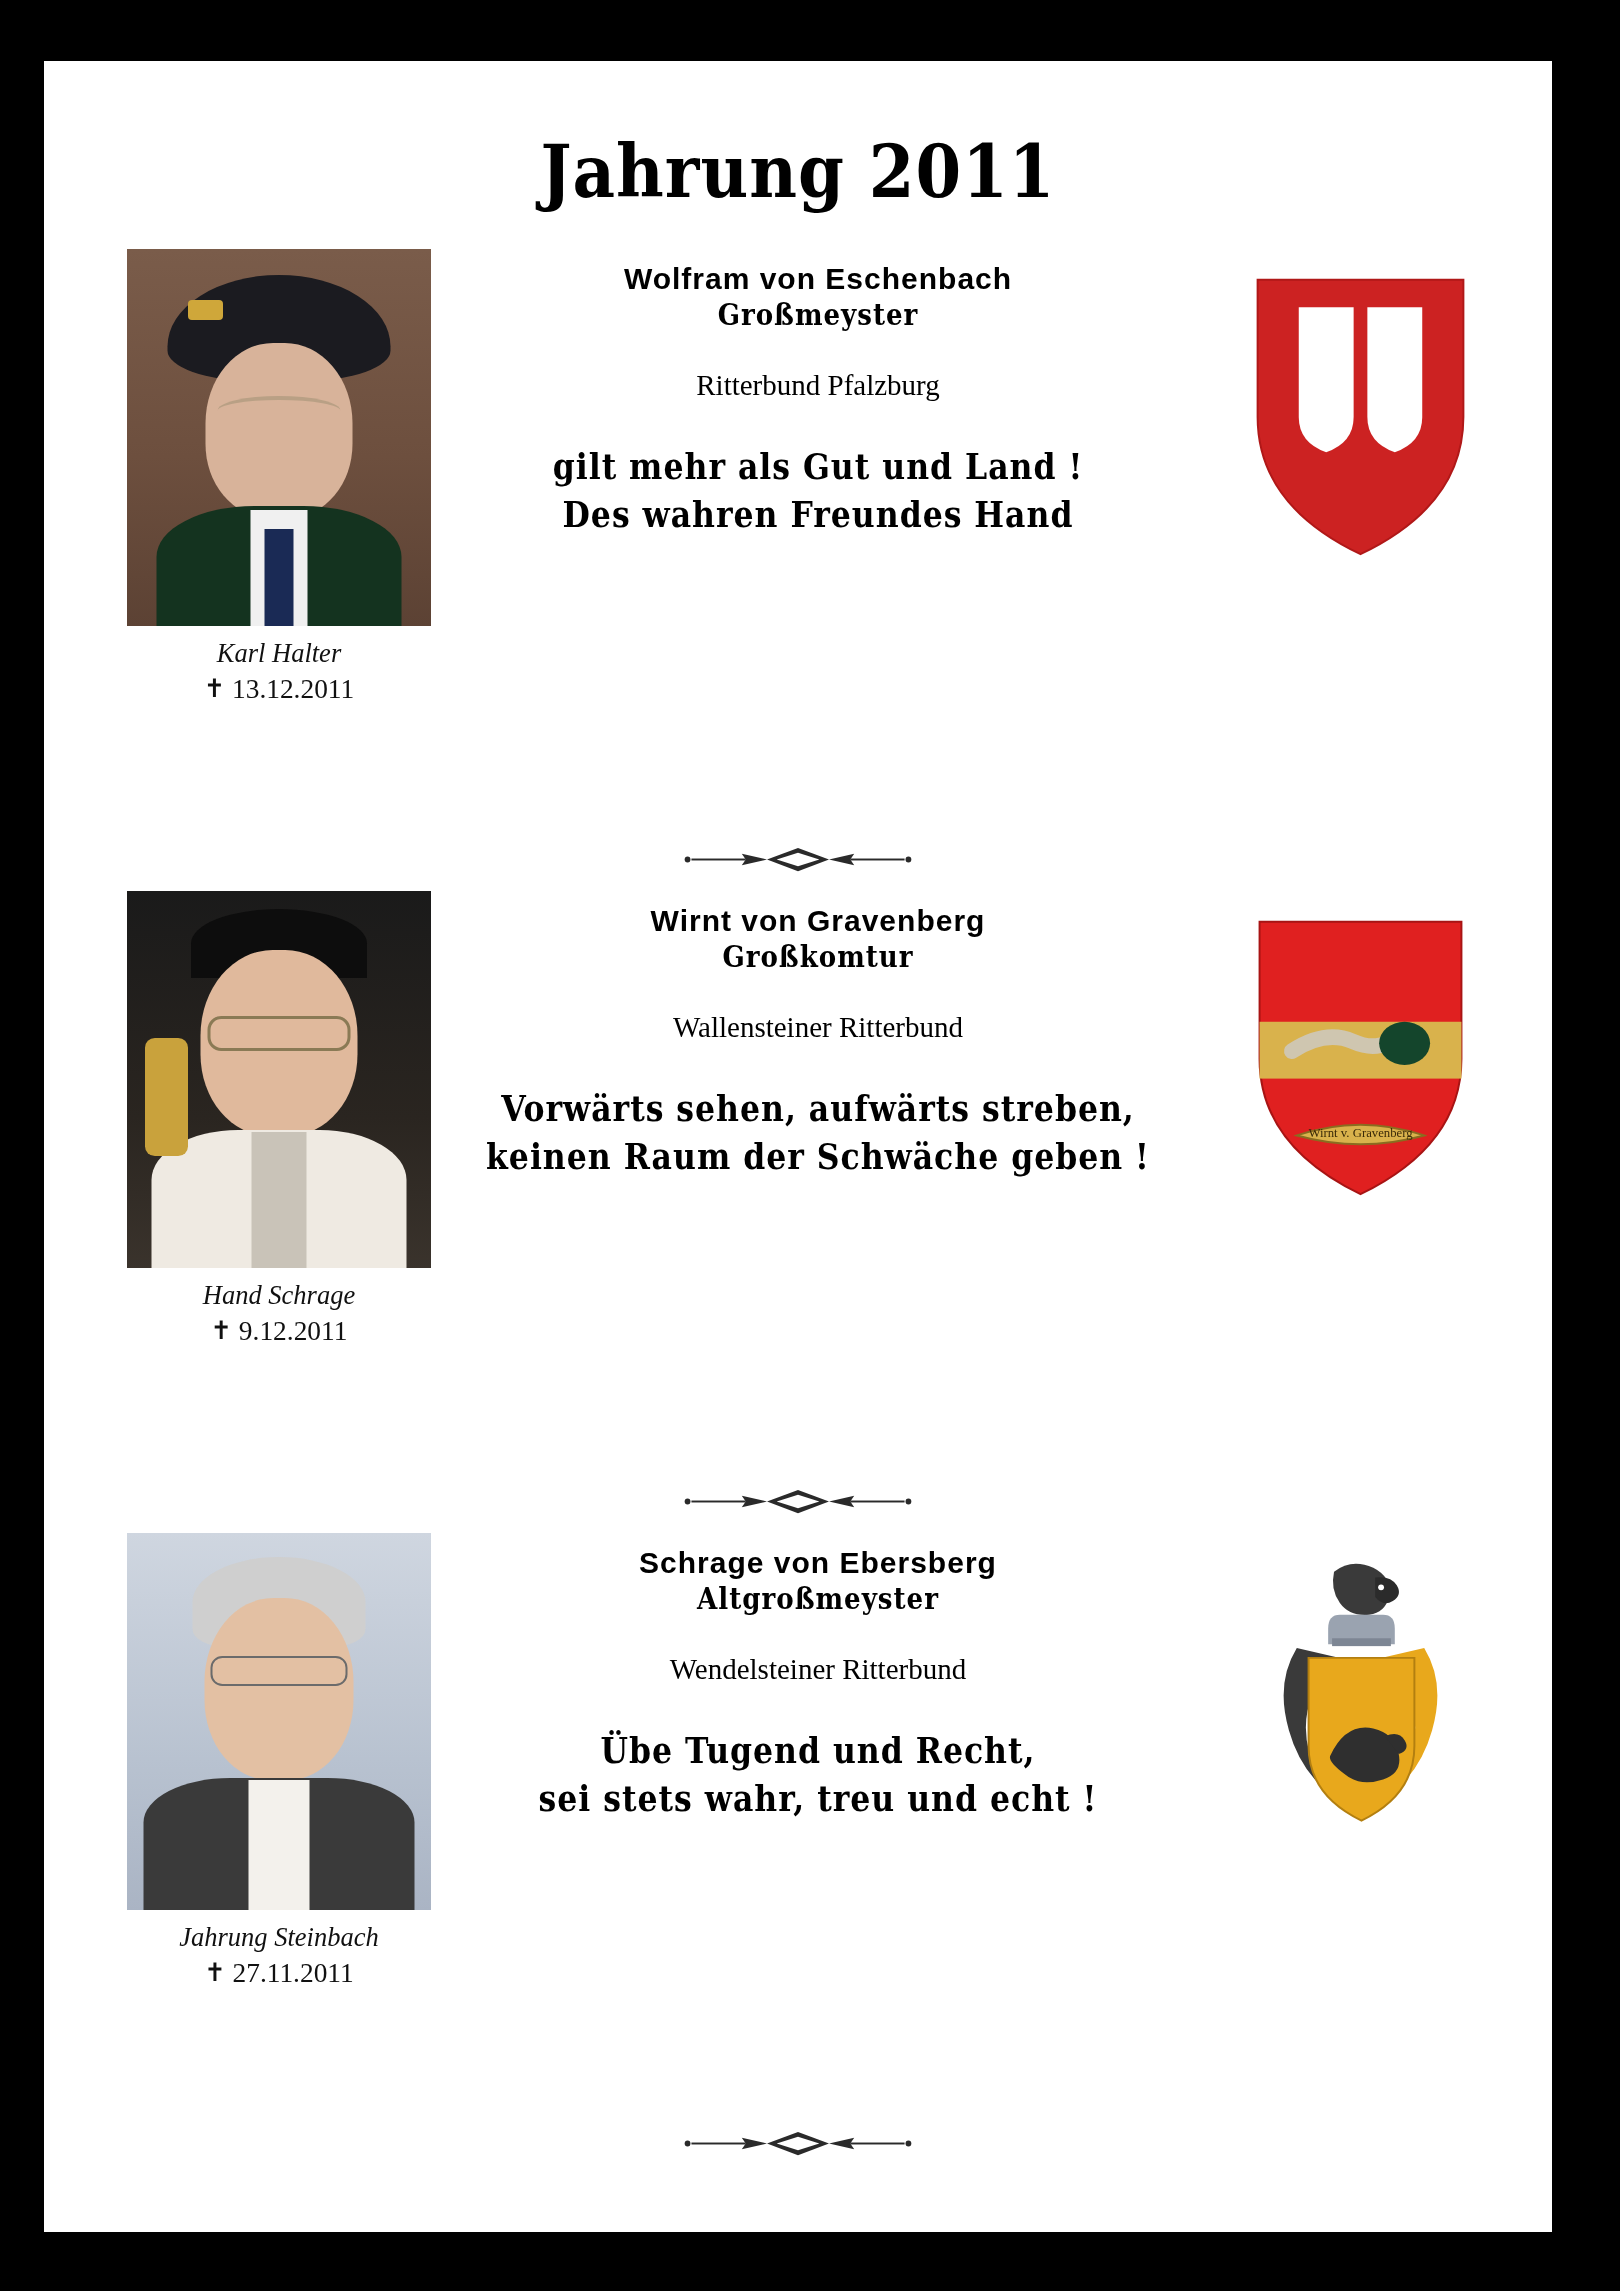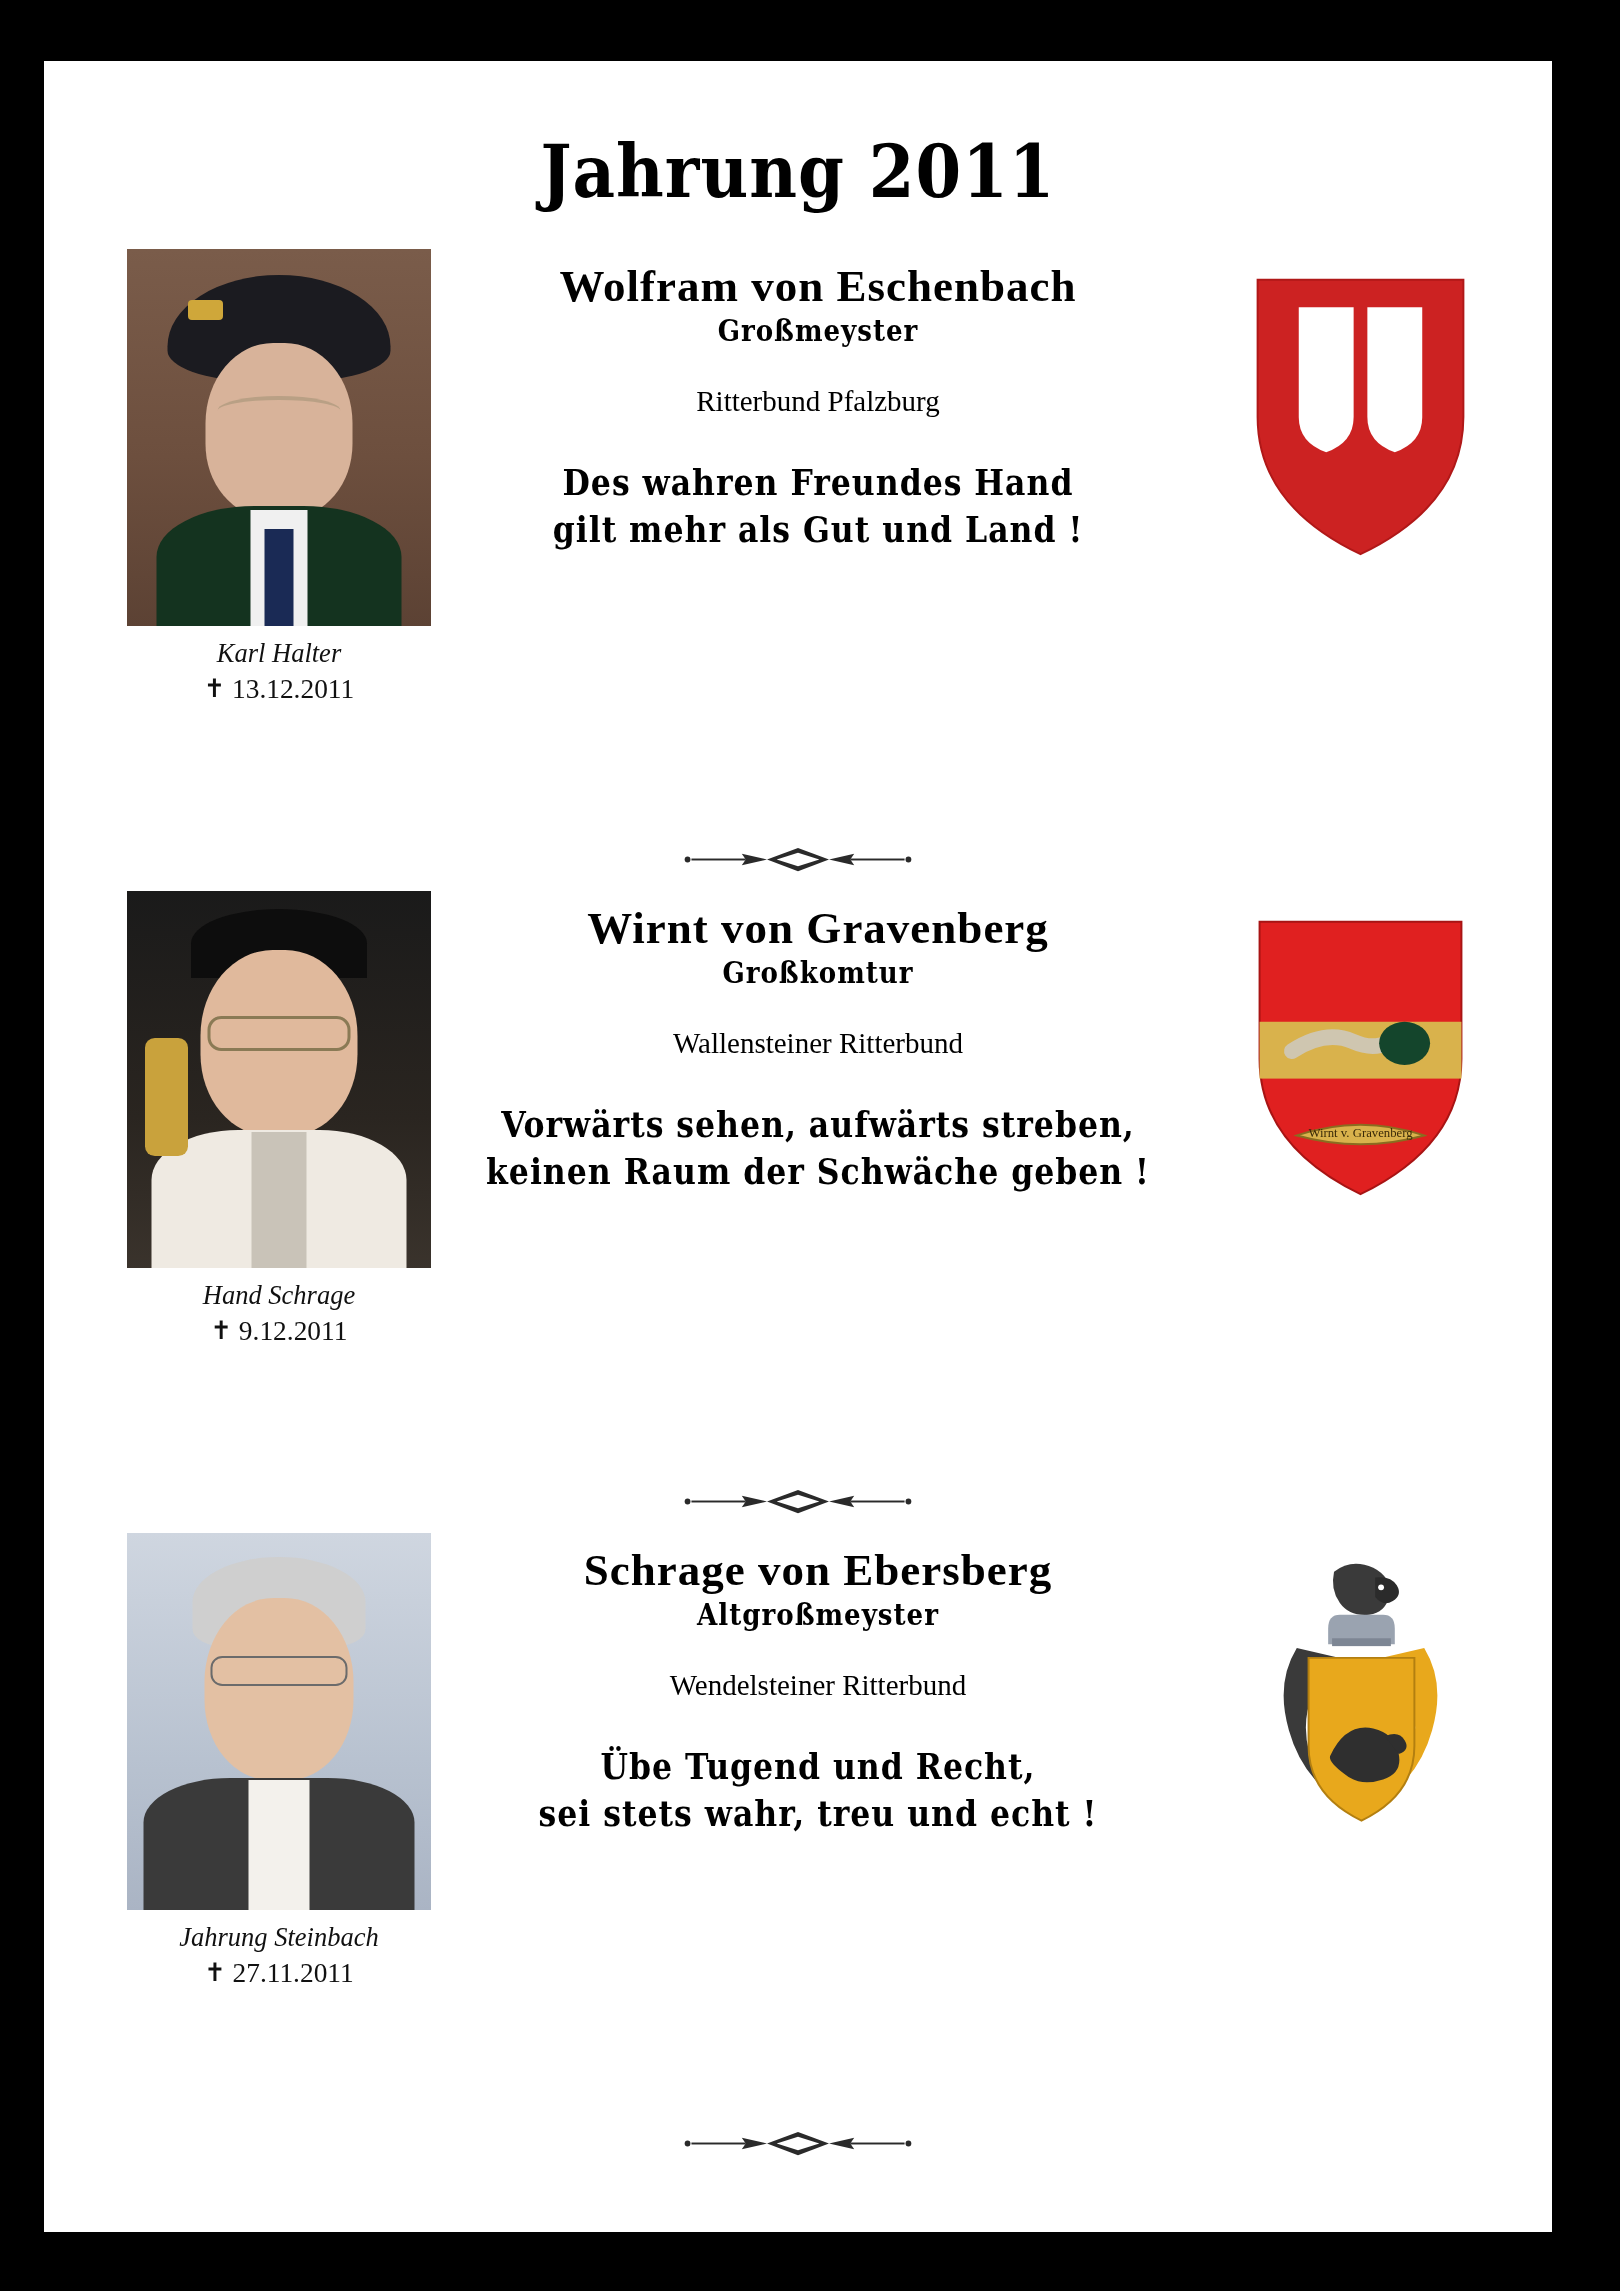--- a/index.html
+++ b/index.html
@@ -75,23 +75,23 @@
     vertical-align: 1px;
   }
   .entry .center-block {
     position: absolute;
     left: 421px;
     top: 21.6px;
     width: 706px;
     text-align: center;
   }
   .person-name {
-    font-family: Liberation Serif, serif;
-    font-weight: bold;
-    font-size: 45px;
+    font-family: Liberation Sans, sans-serif;
+    font-weight: bold;
+    font-size: 30px;
     letter-spacing: 1px;
     line-height: 1.05;
     color: #000;
   }
   .person-rank {
     font-family: "DejaVu Serif", serif;
     font-weight: bold;
     font-size: 29px;
     margin-top: 3.9px;
     color: #000;
@@ -148,22 +148,22 @@
         <span class="cross">✝</span>
         <span>13.12.2011</span>
       </div>
     </div>
 
     <div class="center-block">
       <div class="person-name fraktur">Wolfram von Eschenbach</div>
       <div class="person-rank fraktur">Großmeyster</div>
       <div class="person-org">Ritterbund Pfalzburg</div>
       <div class="motto fraktur">
+        <div>gilt mehr als Gut und Land !</div>
         <div>Des wahren Freundes Hand</div>
-        <div>gilt mehr als Gut und Land !</div>
       </div>
     </div>
 
     <div class="crest-block">
       <svg width="245" height="294" viewBox="0 0 250 300">
         <path d="M20 10 H230 V150 Q230 240 125 290 Q20 240 20 150 Z" fill="#cc2222" stroke="#b01818" stroke-width="2"></path>
         <path d="M62 38 H118 V150 Q118 176 90 186 Q62 176 62 150 Z" fill="#ffffff"></path>
         <path d="M132 38 H188 V150 Q188 176 160 186 Q132 176 132 150 Z" fill="#ffffff"></path>
       </svg>
     </div>

